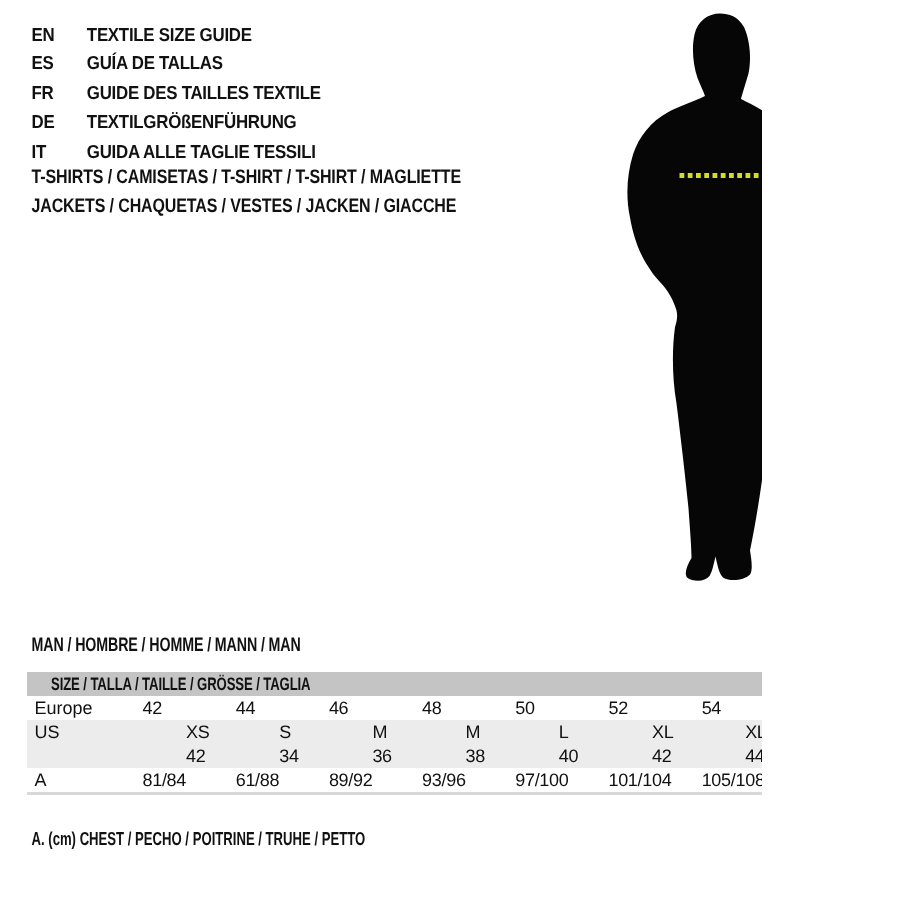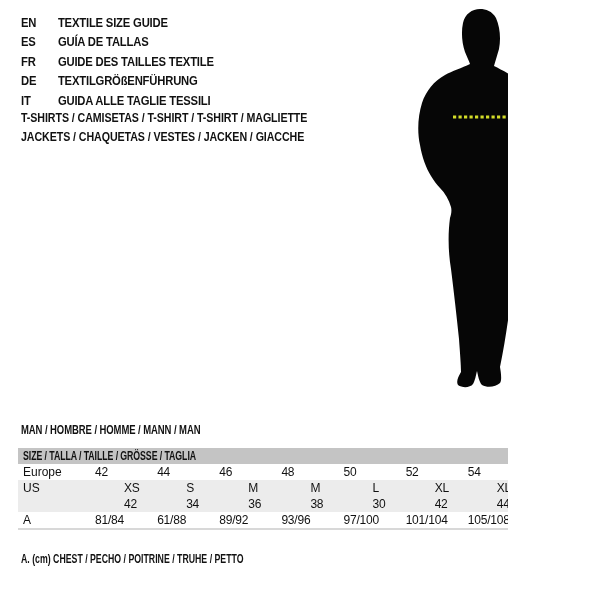--- a/index.html
+++ b/index.html
@@ -20,21 +20,21 @@
 
   
   .figure-wrap { position:absolute; left:405px; top:2px; width:180px; height:396px; }
 
   
   .section-title { position:absolute; top:422px; left:21px; font-size:13px; font-weight:bold;
                    letter-spacing:-0.1px; transform:scaleX(0.73); transform-origin:0 0; white-space:nowrap; }
 
   
   .size-table { position:absolute; left:18px; top:448px; width:574px; border-bottom:2px solid #d8d8d8; }
-  .t-header { height:16px; line-height:16px; background:#c4c4c4; font-size:12px; font-weight:bold; padding-left:5px; }
+  .t-header { height:16px; line-height:16px; background:#c4c4c4; font-size:12px; font-weight:bold; padding-left:16px; }
   .t-header span { display:inline-block; transform:scaleX(0.73); transform-origin:0 50%; white-space:nowrap; letter-spacing:-0.1px; }
   .t-row { display:flex; height:16px; line-height:16.5px; font-size:12px; }
   .t-row.shaded { background:#ececec;gap:29px; }
   .t-label { flex:0 0 72px; padding-left:5px; text-align:left; font-size:12px; }
   .t-cell { flex:1 1 0; text-align:left; letter-spacing:-0.2px; }
 
   
   .footer-note { position:absolute; top:552px; left:21px; font-size:12.5px; font-weight:bold;
                  transform:scaleX(0.70); transform-origin:0 0; white-space:nowrap; }
 </style>
@@ -151,21 +151,21 @@
       <div class="t-cell">XL</div>
       <div class="t-cell">XXL</div>
     </div>
 
     <div class="t-row shaded">
       <div class="t-label"></div>
       <div class="t-cell">42</div>
       <div class="t-cell">34</div>
       <div class="t-cell">36</div>
       <div class="t-cell">38</div>
-      <div class="t-cell">30</div>
+      <div class="t-cell">40</div>
       <div class="t-cell">42</div>
       <div class="t-cell">44</div>
       <div class="t-cell">46</div>
     </div>
 
     <div class="t-row">
       <div class="t-label">A</div>
       <div class="t-cell">81/84</div>
       <div class="t-cell">61/88</div>
       <div class="t-cell">89/92</div>

